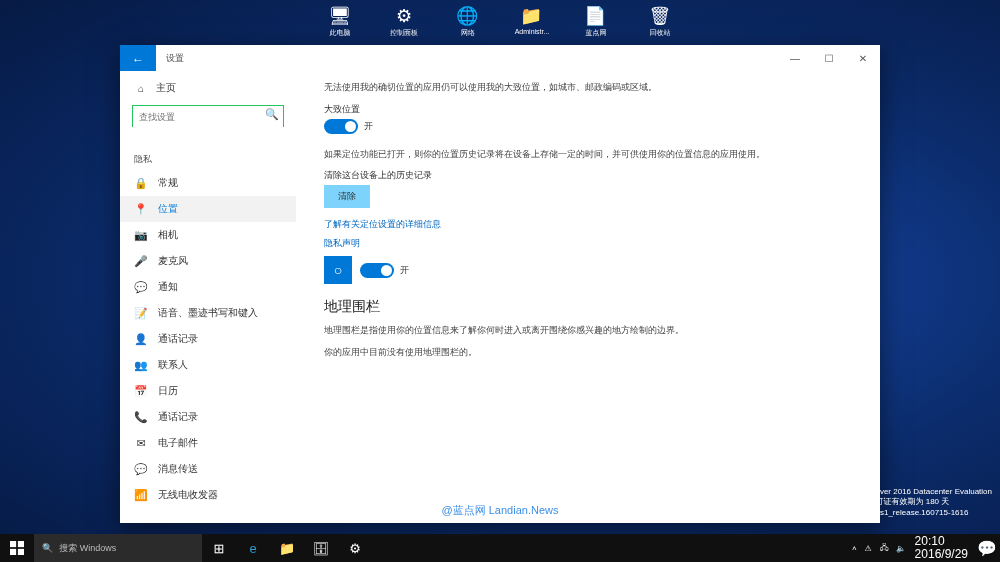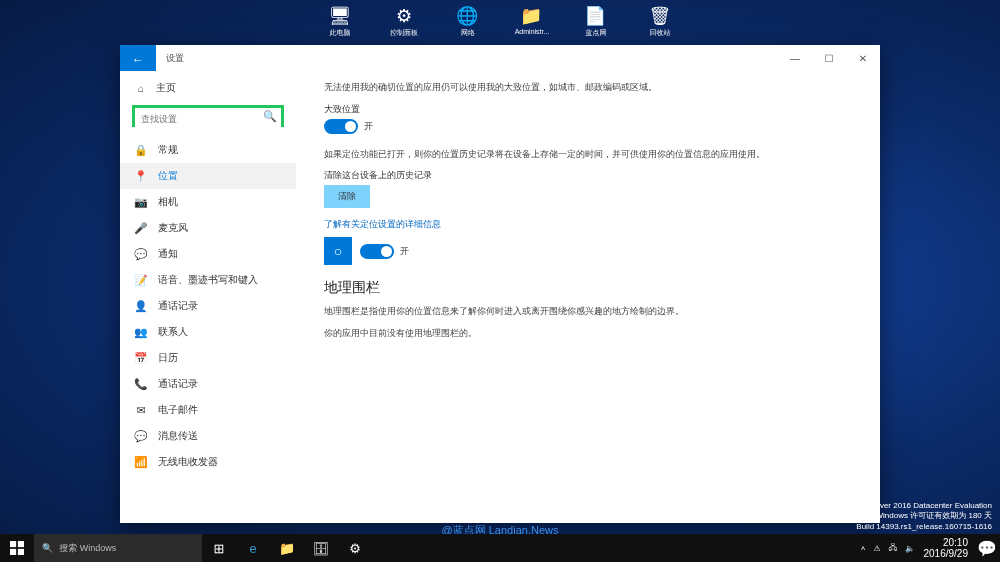--- a/index.html
+++ b/index.html
@@ -16,21 +16,21 @@
   .titlebar { height: 26px; background: #fff; display: flex; align-items: stretch; }
   .titlebar .back { width: 36px; background: #0078d7; color: #fff; display: flex; align-items: center; justify-content: center; font-size: 12px; }
   .titlebar .title { flex: 0 0 auto; padding: 8px 10px; font-size: 9px; color: #555; display: flex; align-items: center; }
   .titlebar .spacer { flex: 1; }
   .titlebar .wbtn { width: 34px; display: flex; align-items: center; justify-content: center; color: #555; font-size: 10px; }
 
   .body { flex: 1; display: flex; overflow: hidden; }
   .side { width: 176px; padding: 6px 0 0 0; }
   .home { display: flex; align-items: center; gap: 8px; padding: 4px 14px; font-size: 10px; color: #333; }
   .home .ic { width: 14px; text-align: center; }
-  .searchbox { margin: 6px 12px 10px 12px; height: 22px; border: 3px solid #22c55e; position: relative; }
+  .searchbox { margin: 6px 12px 26px 12px; height: 22px; border: 1px solid #22c55e; position: relative; }
   .searchbox input { width: 100%; height: 100%; border: none; outline: none; font-size: 9px; padding: 0 20px 0 6px; color: #777; }
   .searchbox .sic { position: absolute; right: 4px; top: 2px; font-size: 11px; color: #555; }
   .cat { font-size: 9px; color: #555; padding: 0 14px 4px 14px; }
   .side-item { display: flex; align-items: center; gap: 10px; padding: 6px 14px; font-size: 10px; color: #333; }
   .side-item.active { color: #0078d7; background: #f2f2f2; }
   .side-item .ic { width: 14px; text-align: center; font-size: 11px; }
 
   .content { flex: 1; padding: 10px 28px 10px 28px; overflow-y: auto; font-size: 10px; color: #333; }
   .content::-webkit-scrollbar { width: 10px; }
   .content::-webkit-scrollbar-thumb { background: #c6c6c6; }
@@ -54,26 +54,26 @@
   .app-row .tog-row { margin-bottom: 0; }
 
   
   .taskbar { position: absolute; left: 0; bottom: 0; width: 100%; height: 28px; background: #101010; display: flex; align-items: stretch; color: #fff; }
   .start { width: 34px; display: flex; align-items: center; justify-content: center; }
   .start svg { width: 14px; height: 14px; }
   .tsearch { width: 168px; background: #2b2b2b; display: flex; align-items: center; padding: 0 8px; gap: 6px; font-size: 9px; color: #bbb; }
   .tasks { display: flex; align-items: center; }
   .tbtn { width: 34px; display: flex; align-items: center; justify-content: center; font-size: 13px; }
   .tray { margin-left: auto; display: flex; align-items: center; gap: 8px; padding: 0 6px; font-size: 8px; }
-  .clock { text-align: right; line-height: 1.1; font-size: 10px; }
+  .clock { text-align: left; line-height: 1.1; font-size: 12px; }
   .notif { width: 26px; display: flex; align-items: center; justify-content: center; }
 
   
-  .eval { position: absolute; right: 8px; bottom: 30px; text-align: right; color: #fff; font-size: 8px; line-height: 1.3; margin-top: 30px; }
-  .brand { position: absolute; bottom: 24px; left: 50%; transform: translateX(-50%); color: #3d8fe6; font-size: 11px; }
+  .eval { position: absolute; right: 8px; bottom: 44px; text-align: left; color: #fff; font-size: 8px; line-height: 1.3; margin-top: 30px; }
+  .brand { position: absolute; bottom: 44px; left: 50%; transform: translateX(-50%); color: #3d8fe6; font-size: 11px; }
 </style>
 </head>
 <body>
 
 <div class="desktop-icons">
   <div class="dicon">
       <div class="glyph">🖥</div>
       <div>此电脑</div>
     </div>
   <div class="dicon">
@@ -110,20 +110,21 @@
   <div class="body">
     <div class="side">
       <div class="home">
           <span class="ic">⌂</span>
           <span>主页</span>
         </div>
       <div class="searchbox">
         <input type="text" placeholder="查找设置" style="">
         <span class="sic">🔍</span>
       </div>
+      <div class="cat">隐私</div>
 
       <div class="side-item">
           <span class="ic">🔒</span>
           <span>常规</span>
         </div>
       <div class="side-item active">
           <span class="ic">📍</span>
           <span>位置</span>
         </div>
       <div class="side-item">
@@ -179,20 +180,21 @@
         <div class="toggle on">
             <div class="knob"></div>
           </div>
         <span class="state">开</span>
       </div>
 
       <div class="p">如果定位功能已打开，则你的位置历史记录将在设备上存储一定的时间，并可供使用你的位置信息的应用使用。</div>
       <div class="label">清除这台设备上的历史记录</div>
       <button class="btn">清除</button>
       <a class="link">了解有关定位设置的详细信息</a>
+      <a class="link">隐私声明</a>
 
       <div class="app-row">
         <div class="app-tile">○</div>
         <div class="tog-row">
           <div class="toggle on">
               <div class="knob"></div>
             </div>
           <span class="state">开</span>
         </div>
       </div>

